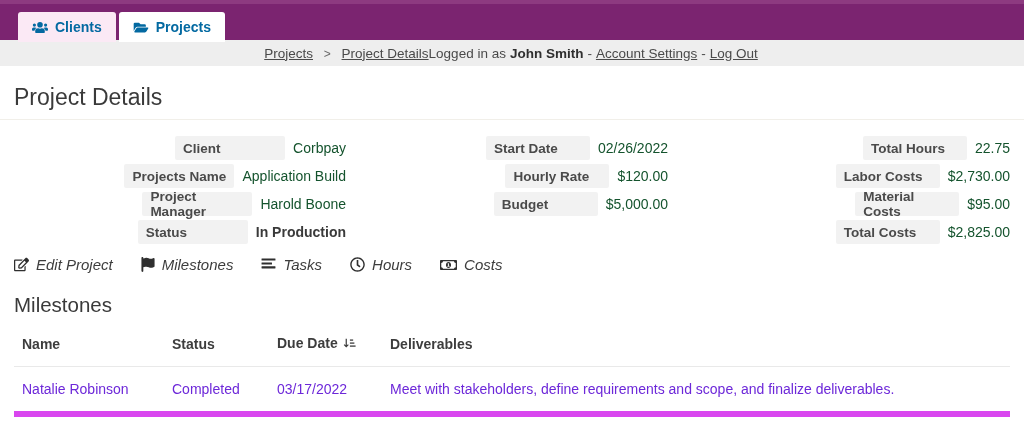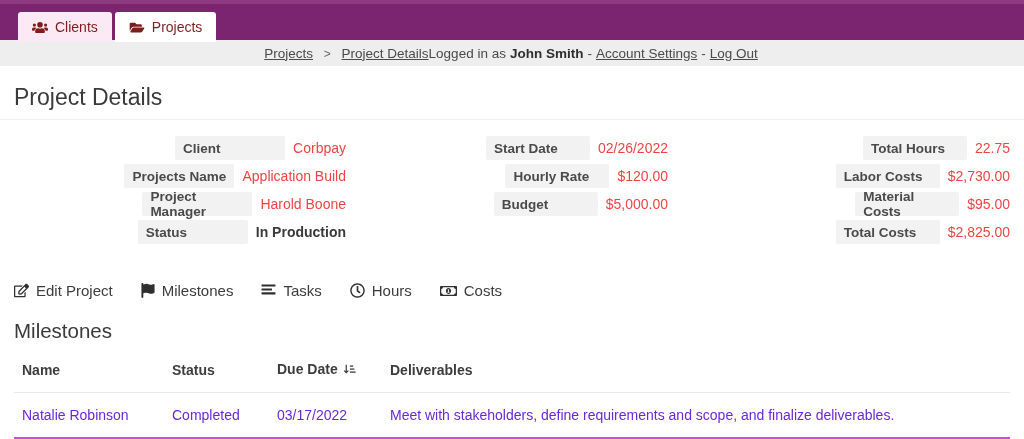--- a/index.html
+++ b/index.html
@@ -4,21 +4,21 @@
 <style>
   * { margin: 0; padding: 0; box-sizing: border-box; }
   html, body { width: 1024px; height: 439px; overflow: hidden; background: #fff;
     font-family: "Liberation Sans", sans-serif; color: #3f3f3f; }
 
   
   .topbar { position: relative; height: 40px; background: #7b2470;
     border-top: 4px solid #8d3a80; }
   .tabs { position: absolute; left: 18px; top: 8px; display: flex; gap: 3px; }
   .tab { height: 30px; padding: 0 14px; display: flex; align-items: center; gap: 7px;
-    border-radius: 3px 3px 0 0; font-size: 14px; font-weight: 400; color: #7f1d1d;
+    border-radius: 3px 3px 0 0; font-size: 14px; font-weight: 700; color: #0369a1;
     cursor: pointer; }
   .tab.inactive { background: #fbe9f5; }
   .tab.active { background: #ffffff; }
   .tab svg { display: block; }
 
   
   .breadcrumb-bar { height: 26px; background: #eeeeee; display: flex;
     align-items: center; justify-content: center; padding: 0 16px 0 14px;
     font-size: 13.5px; color: #4a4a4a; }
   .breadcrumb a { color: #4a4a4a; text-decoration: underline; cursor: pointer; }
@@ -34,26 +34,26 @@
 
   
   .details-grid { margin-top: 16px; display: grid;
     grid-template-columns: 332px 322px 1fr; }
   .dcol { display: flex; flex-direction: column; gap: 4px; align-items: flex-end; }
   .drow { display: flex; align-items: stretch; height: 24px; }
   .dlabel { width: 110px; background: #f2f2f2; border-radius: 2px;
     font-weight: 700; font-size: 13.5px; color: #4a4a4a;
     padding: 4px 8px; display: flex; align-items: center; }
   .dcol.c2 .dlabel, .dcol.c3 .dlabel { width: 104px; }
-  .dvalue { margin-left: 8px; font-size: 14px; color: #ef4444;
+  .dvalue { margin-left: 8px; font-size: 14px; color: #14532d;
     display: flex; align-items: center; }
   .dvalue.strong { font-weight: 700; color: #3a3a3a; }
 
   
-  .actions { margin-top: 38px; display: flex; align-items: center; gap: 28px; }
+  .actions { margin-top: 12px; display: flex; align-items: center; gap: 28px; font-style: italic; }
   .action-link { display: flex; align-items: center; gap: 7px; font-size: 15px;
     color: #3d3d3d; cursor: pointer; }
   .action-link svg { display: block; color: #2f2f2f; }
 
   
   h2.section-title { margin-top: 20px; font-size: 20.5px; font-weight: 400; color: #3a3a3a; }
   table.milestones { margin-top: 12px; width: 100%; border-collapse: collapse;
     font-size: 14px; table-layout: fixed; }
   table.milestones col.c-name { width: 150px; }
   table.milestones col.c-status { width: 105px; }

